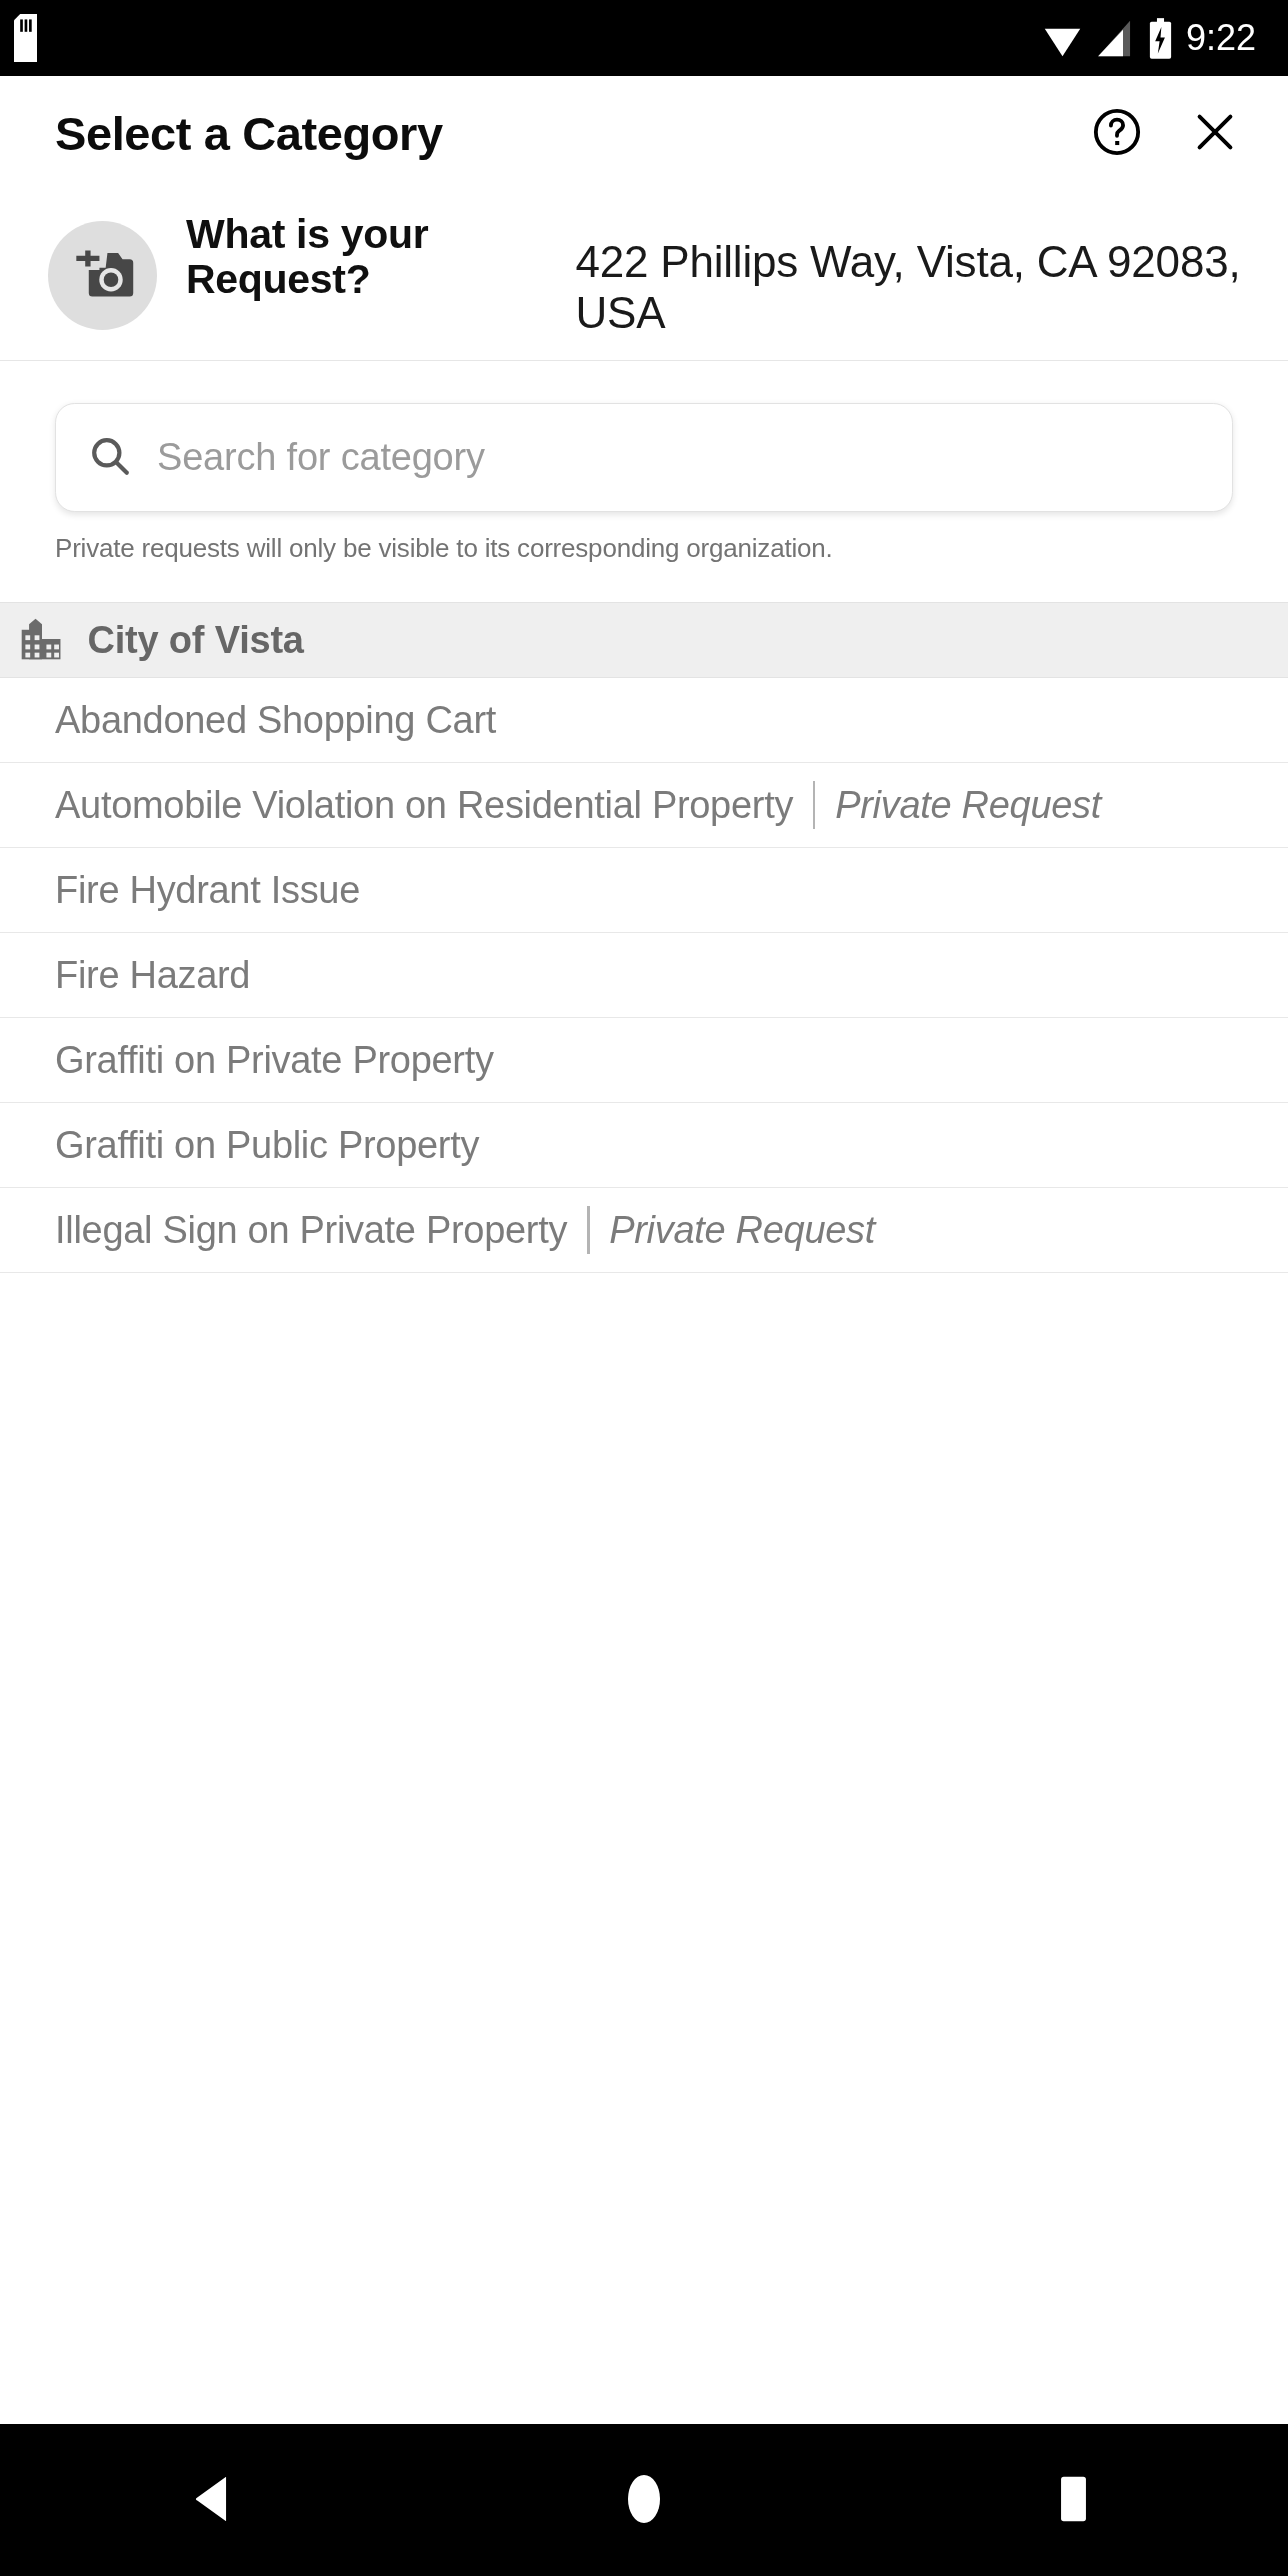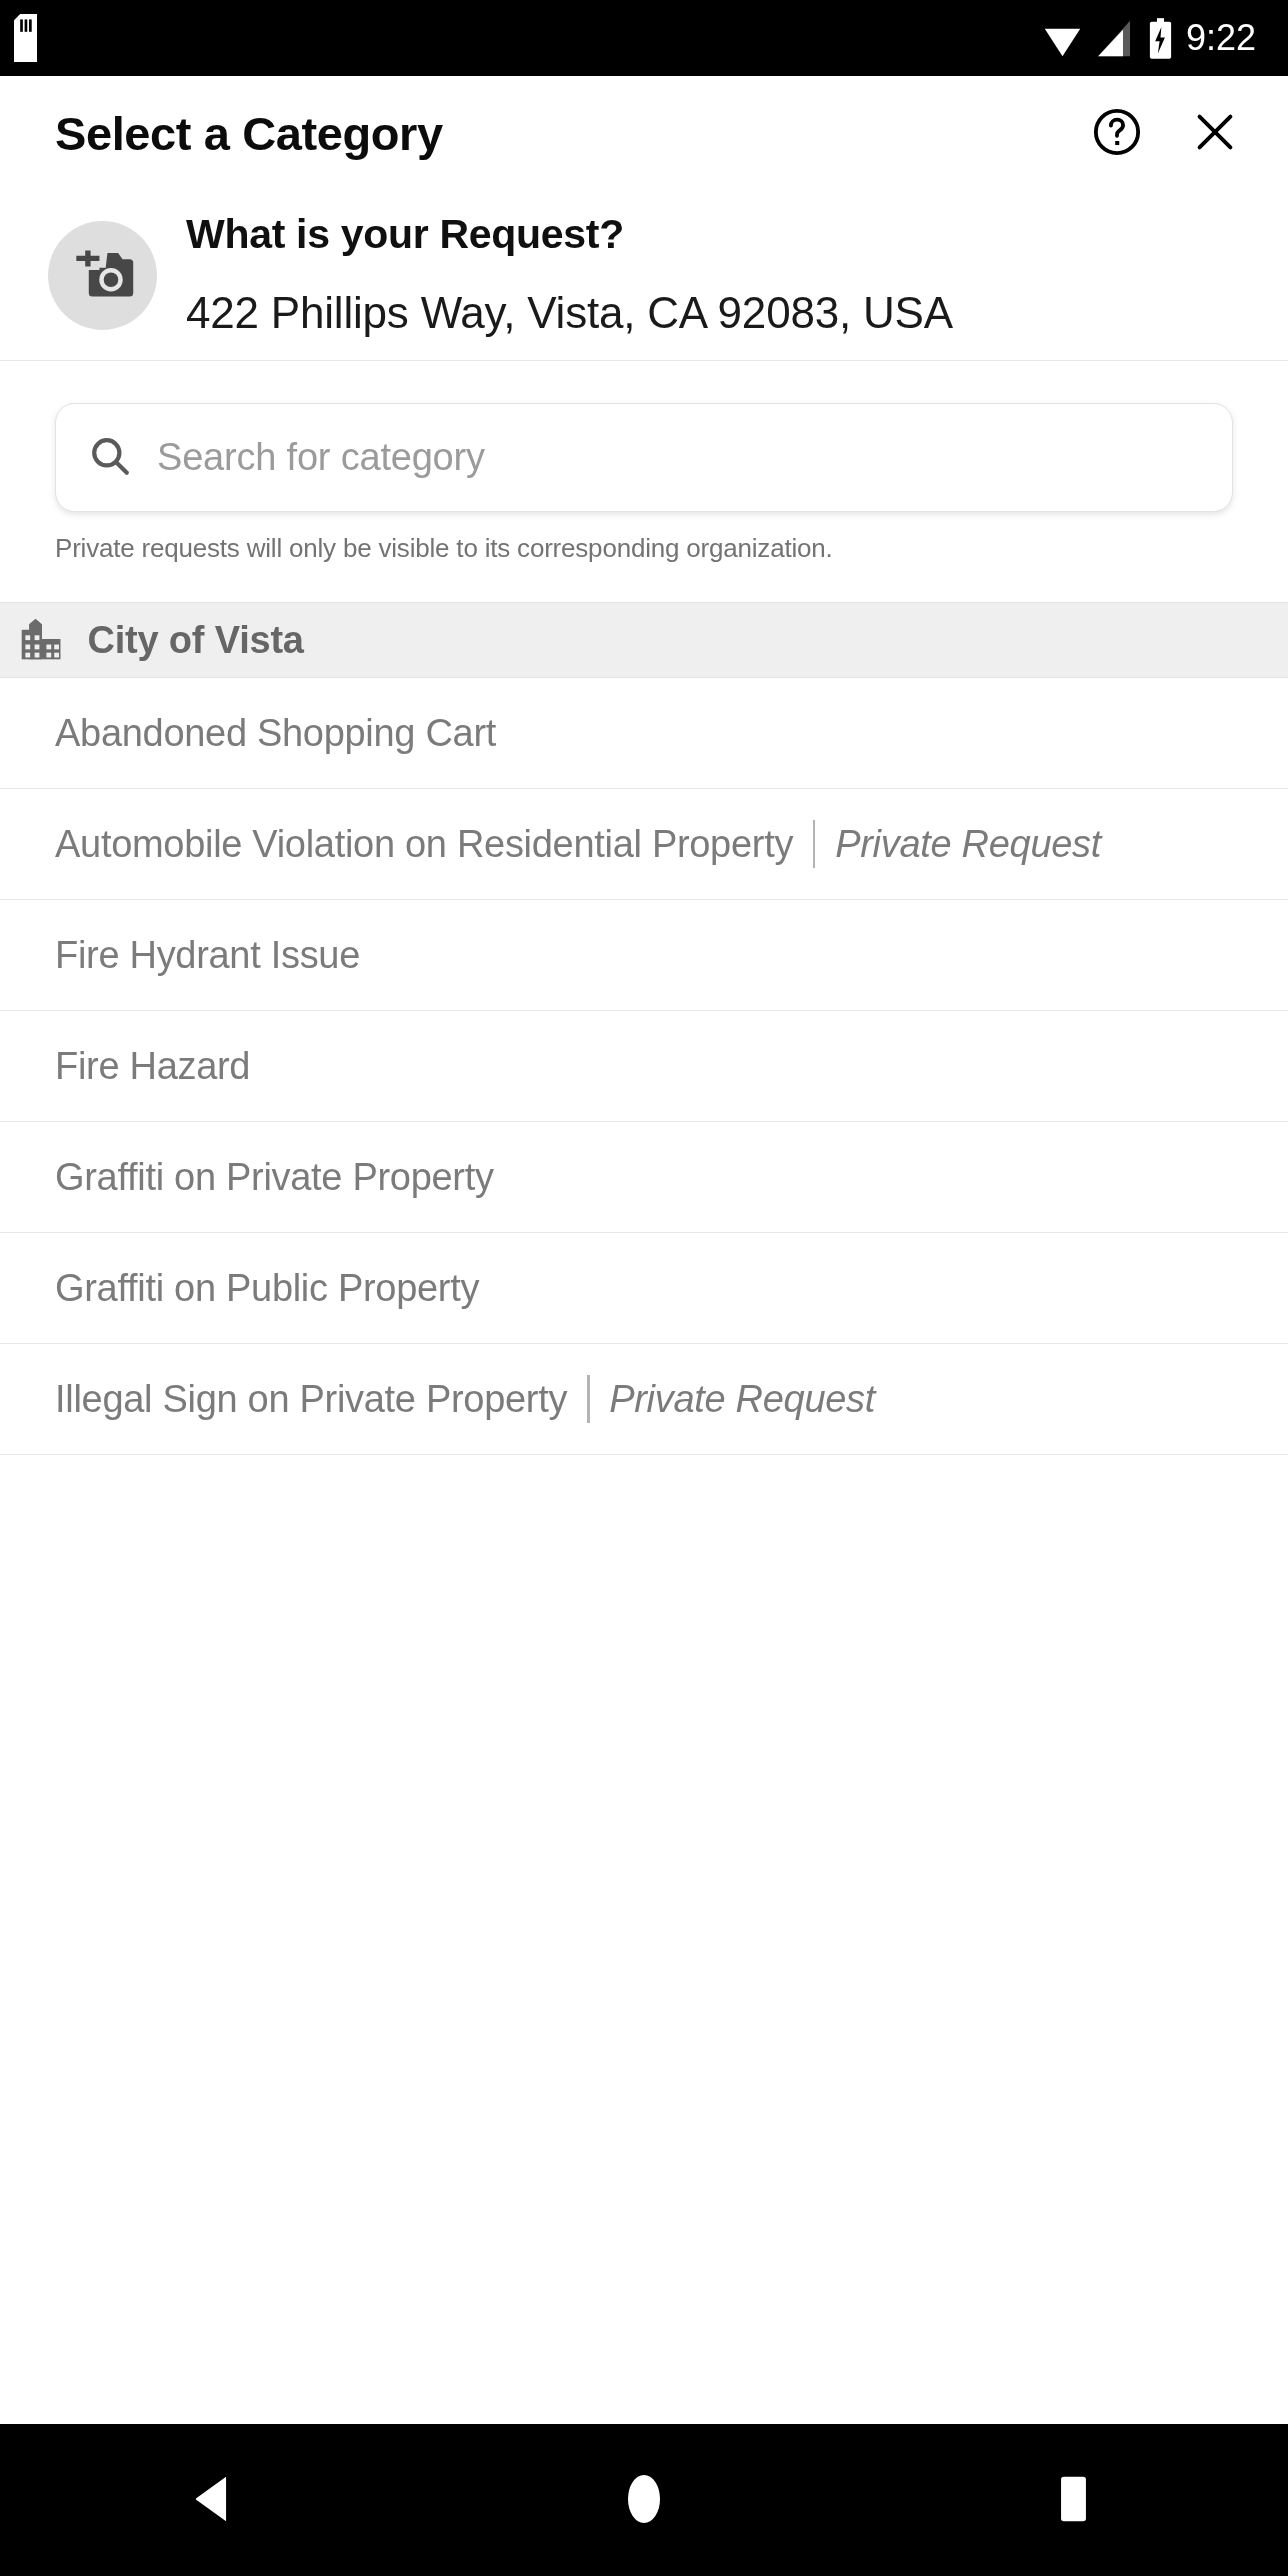--- a/index.html
+++ b/index.html
@@ -98,21 +98,21 @@
     border-radius: 50%;
     background: #dedede;
     display: flex;
     align-items: center;
     justify-content: center;
     flex: 0 0 auto;
   }
   .request-text {
     margin-left: 29px;
     display: flex;
-    flex-direction: column;
+    flex-direction: row;
     justify-content: center;
     gap: 6px;
   }
   .request-title {
     font-size: 41px;
     font-weight: bold;
     color: #101010;
     line-height: 1.1;
     letter-spacing: -0.3px;
   }
@@ -194,21 +194,21 @@
     letter-spacing: -0.2px;
   }
 
   
   .category-list {
     background: #ffffff;
     flex: 1 1 auto;
     overflow: hidden;
   }
   .category-row {
-    height: 111px;
+    height: 85px;
     display: flex;
     align-items: center;
     padding: 0 0 0 55px;
     border-bottom: 1.8px solid #e8e8e8;
     white-space: nowrap;
     overflow: hidden;
     cursor: pointer;
     background: #ffffff;
   }
   .category-label {

